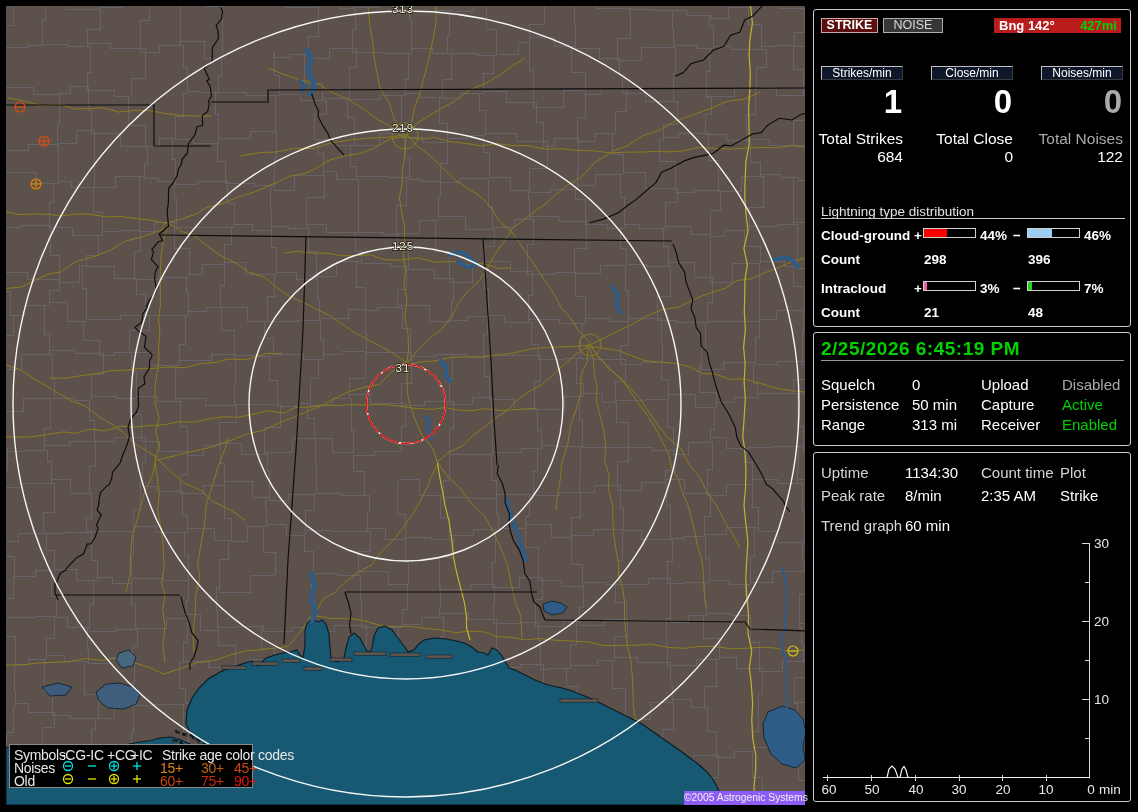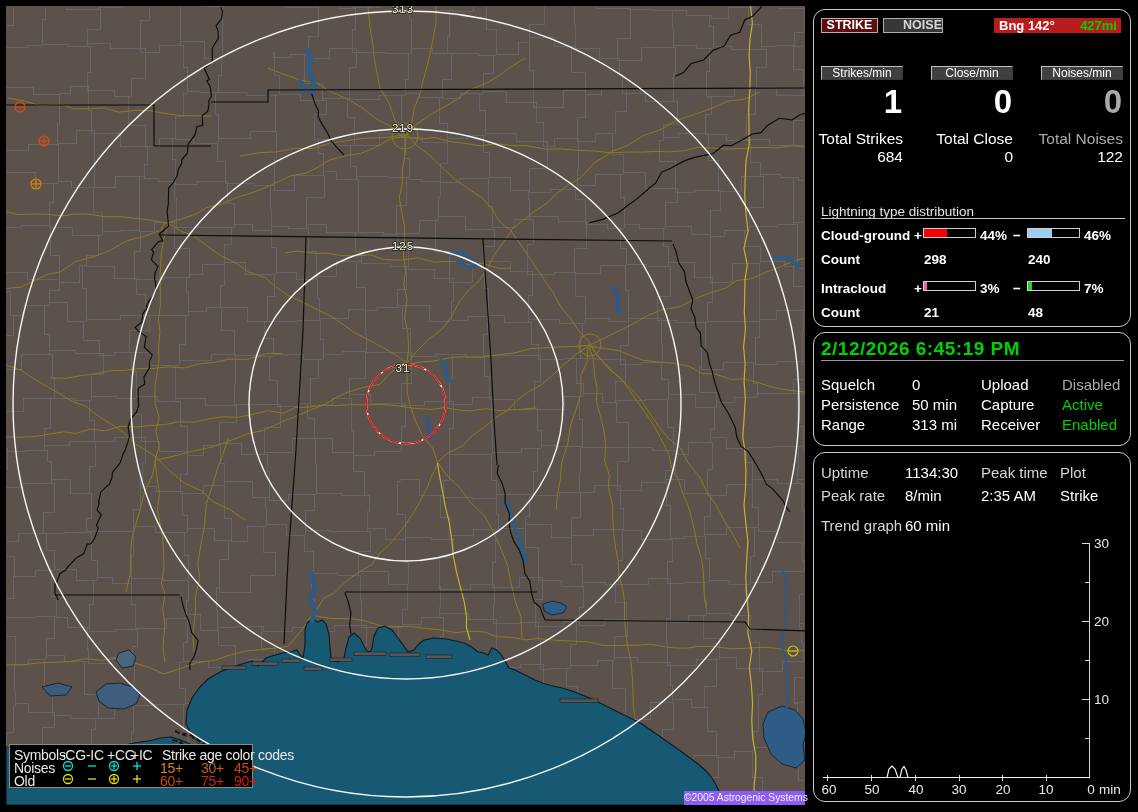--- a/index.html
+++ b/index.html
@@ -1,19 +1,19 @@
 <!DOCTYPE html>
 <html><head><meta charset="utf-8"><style>
 html,body{margin:0;padding:0;background:#000;width:1138px;height:812px;overflow:hidden}
 *{box-sizing:border-box}
 body{font-family:"Liberation Sans",sans-serif;position:relative}
 .abs{position:absolute}
-.panel{position:absolute;left:813px;width:318px;border:1px solid #c9c9c9;border-radius:12px;background:#000}
+.panel{position:absolute;left:813px;width:318px;border:1px solid #c9c9c9;border-radius:3px;background:#000}
 .w{color:#fff}.g{color:#00d200}.gy{color:#a9a9a9}
-.chip{position:absolute;top:56px;height:14px;background:#404040;border-top:1px solid #c0c0c0;border-left:1px solid #c0c0c0;border-right:1px solid #3a3a3a;border-bottom:1px solid #3a3a3a;color:#fff;font-size:12px;text-align:center;line-height:12px}
+.chip{position:absolute;top:56px;height:14px;background:#0f172a;border-top:1px solid #c0c0c0;border-left:1px solid #c0c0c0;border-right:1px solid #3a3a3a;border-bottom:1px solid #3a3a3a;color:#fff;font-size:12px;text-align:center;line-height:12px}
 .bignum{position:absolute;top:73px;font-size:33px;font-weight:bold;text-align:right;letter-spacing:1px}
 .tlab{position:absolute;top:120px;font-size:15.5px;text-align:right}
 .tval{position:absolute;top:138px;font-size:15.5px;text-align:right}
 .bar{position:absolute;width:53px;height:10px;border:1px solid #d0d0d0;background:#000}
 .bar i{position:absolute;left:0;top:0;bottom:0;display:block}
 .b14{font-size:13.5px;font-weight:bold;color:#fff;position:absolute}
 .row15{font-size:15px;position:absolute}
 </style></head><body>
 <svg class="abs" style="left:0;top:0" width="810" height="812" viewBox="0 0 810 812">
 <defs>
@@ -137,21 +137,21 @@
   <div class="abs" style="left:224px;top:15px;color:#cc4410">45+</div>
   <div class="abs" style="left:150px;top:28px;color:#cc4410">60+</div>
   <div class="abs" style="left:191px;top:28px;color:#cc2a10">75+</div>
   <div class="abs" style="left:224px;top:28px;color:#dd1410">90+</div>
 </div>
 
 <div class="abs" style="left:684px;top:791px;width:121px;height:14px;background:#8b5cf6;color:#f2f2f2;font-size:10.3px;line-height:14px;text-align:center;white-space:nowrap">©2005 Astrogenic Systems</div>
 
 <div class="panel" style="top:9px;height:318px">
   <div class="abs" style="left:7px;top:8px;width:57px;height:15px;background:#5c0e0e;border:1px solid #c9a4a4;color:#fff;font-weight:bold;font-size:12.5px;text-align:center;line-height:13px">STRIKE</div>
-  <div class="abs" style="left:69px;top:8px;width:60px;height:15px;background:#373737;border:1px solid #aeaeae;color:#d8d8d8;font-weight:bold;font-size:12.5px;text-align:right;line-height:13px">NOISE</div>
+  <div class="abs" style="left:69px;top:8px;width:60px;height:15px;background:#373737;border:1px solid #aeaeae;color:#d8d8d8;font-weight:normal;font-size:12.5px;text-align:center;line-height:13px">NOISE</div>
   <div class="abs" style="left:180px;top:8px;width:127px;height:15px;background:#b91c1c;font-size:13px;line-height:15px"><b class="w" style="padding-left:5px">Bng 142°</b><b class="g" style="float:right;padding-right:4px">427mi</b></div>
 
   <div class="chip" style="left:7px;width:82px">Strikes/min</div>
   <div class="chip" style="left:117px;width:82px">Close/min</div>
   <div class="chip" style="left:227px;width:82px">Noises/min</div>
   <div class="bignum w" style="left:0px;width:89px">1</div>
   <div class="bignum w" style="left:110px;width:89px">0</div>
   <div class="bignum gy" style="left:220px;width:89px">0</div>
   <div class="tlab w" style="left:0px;width:89px">Total Strikes</div>
   <div class="tlab w" style="left:110px;width:89px">Total Close</div>
@@ -170,60 +170,60 @@
     </div>
   <div class="b14" style="left:166px;top:218px">44%</div>
   <div class="b14" style="left:199px;top:218px">−</div>
   <div class="bar" style="left:213px;top:218px">
       <i style="width:24px;background:#9ccdf2"></i>
     </div>
   <div class="b14" style="left:270px;top:218px">46%</div>
 
   <div class="b14" style="left:7px;top:242px">Count</div>
   <div class="b14" style="left:110px;top:242px">298</div>
-  <div class="b14" style="left:214px;top:242px">240</div>
+  <div class="b14" style="left:214px;top:242px">396</div>
 
   <div class="b14" style="left:7px;top:271px">Intracloud</div>
   <div class="b14" style="left:100px;top:271px">+</div>
   <div class="bar" style="left:109px;top:271px">
       <i style="width:3px;background:#f35fb5"></i>
     </div>
   <div class="b14" style="left:166px;top:271px">3%</div>
   <div class="b14" style="left:199px;top:271px">−</div>
   <div class="bar" style="left:213px;top:271px">
       <i style="width:4px;background:#24d024"></i>
     </div>
   <div class="b14" style="left:270px;top:271px">7%</div>
 
   <div class="b14" style="left:7px;top:295px">Count</div>
   <div class="b14" style="left:110px;top:295px">21</div>
   <div class="b14" style="left:214px;top:295px">48</div>
 </div>
 
 <div class="panel" style="top:332px;height:114px">
-  <div class="abs g" style="left:7px;top:5px;font-size:19px;font-weight:bold;letter-spacing:0.5px">2/12/2026 6:45:19 PM</div>
+  <div class="abs g" style="left:7px;top:5px;font-size:19px;font-weight:bold;letter-spacing:0.5px">2/25/2026 6:45:19 PM</div>
   <div class="abs" style="left:7px;top:27px;width:303px;border-top:1px solid #9a9a9a"></div>
   <div class="row15 w" style="left:7px;top:43px">Squelch</div>
   <div class="row15 w" style="left:98px;top:43px">0</div>
   <div class="row15 w" style="left:167px;top:43px">Upload</div>
   <div class="row15 gy" style="left:248px;top:43px">Disabled</div>
   <div class="row15 w" style="left:7px;top:63px">Persistence</div>
   <div class="row15 w" style="left:98px;top:63px">50 min</div>
   <div class="row15 w" style="left:167px;top:63px">Capture</div>
   <div class="row15 g" style="left:248px;top:63px">Active</div>
   <div class="row15 w" style="left:7px;top:83px">Range</div>
   <div class="row15 w" style="left:98px;top:83px">313 mi</div>
   <div class="row15 w" style="left:167px;top:83px">Receiver</div>
   <div class="row15 g" style="left:248px;top:83px">Enabled</div>
 </div>
 
 <div class="panel" style="top:452px;height:350px">
   <div class="row15" style="left:7px;top:11px;color:#d6d6d6">Uptime</div>
   <div class="row15 w" style="left:91px;top:11px">1134:30</div>
-  <div class="row15" style="left:167px;top:11px;color:#d6d6d6">Peak time</div>
+  <div class="row15" style="left:167px;top:11px;color:#d6d6d6">Count time</div>
   <div class="row15" style="left:246px;top:11px;color:#d6d6d6">Plot</div>
   <div class="row15" style="left:7px;top:34px;color:#d6d6d6">Peak rate</div>
   <div class="row15 w" style="left:91px;top:34px">8/min</div>
   <div class="row15 w" style="left:167px;top:34px">2:35 AM</div>
   <div class="row15 w" style="left:246px;top:34px">Strike</div>
   <div class="row15" style="left:7px;top:64px;color:#d6d6d6">Trend graph</div>
   <div class="row15 w" style="left:91px;top:64px">60 min</div>
   <svg class="abs" style="left:0;top:0" width="318" height="350" viewBox="0 0 318 350">
     <g stroke="#d9d9d9" stroke-width="1" fill="none">
       <line x1="275.5" y1="90" x2="275.5" y2="325.5"></line>

